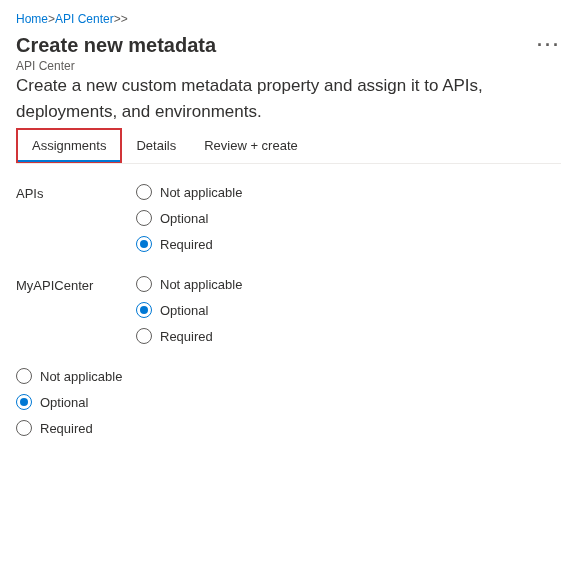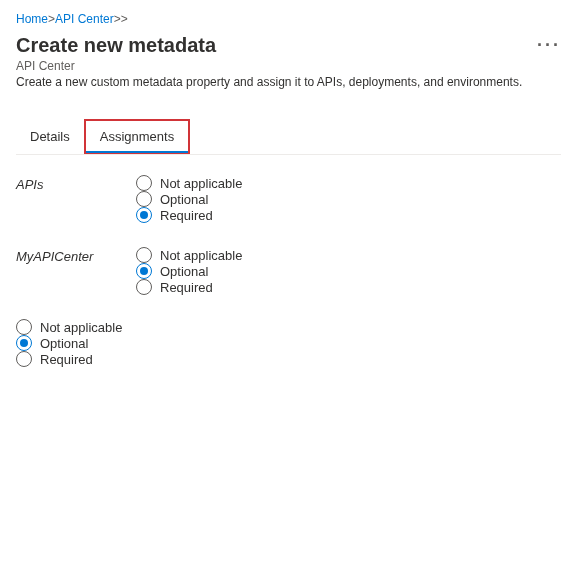--- a/index.html
+++ b/index.html
@@ -43,23 +43,23 @@
       color: #605e5c;
       cursor: pointer;
       letter-spacing: 2px;
       font-weight: 700;
     }
     .page-subtitle {
       font-size: 12px;
       color: #605e5c;
     }
     .description {
-      font-size: 12px;
-      color: #323130;
-      margin-bottom: 28px;
+      font-size: 17px;
+      color: #323130;
+      margin-bottom: 4px;
       line-height: 1.5;
     }
     .tabs {
       display: flex;
       align-items: center;
       border-bottom: 1px solid #edebe9;
       margin-bottom: 20px;
       gap: 0;
     }
     .tab {
@@ -91,25 +91,25 @@
     .form-section {
       display: flex;
       margin-bottom: 24px;
     }
     .section-label {
       width: 120px;
       min-width: 120px;
       font-size: 13px;
       color: #323130;
       padding-top: 2px;
-      font-style: italic;
     }
     .radio-group {
       display: flex;
       flex-direction: column;
+      gap: 10px;
     }
     .radio-item {
       display: flex;
       align-items: center;
       gap: 8px;
       cursor: pointer;
     }
     .radio-input {
       width: 16px;
       height: 16px;
@@ -150,22 +150,23 @@
 
 <div class="page-header">
   <h1 class="page-title">Create new metadata</h1>
   <span class="more-icon">···</span>
 </div>
 <div class="page-subtitle">API Center</div>
 
 <p class="description">Create a new custom metadata property and assign it to APIs, deployments, and environments.</p>
 
 <div class="tabs">
+  <button class="tab active tab-assignments">Assignments</button>
   <button class="tab">Details</button>
-  <button class="tab active tab-assignments">Assignments</button>
+  <button class="tab">Review + create</button>
 </div>
 
 <div class="form-section">
   <div class="section-label">APIs</div>
   <div class="radio-group">
     <label class="radio-item">
       <div class="radio-input"></div>
       <span class="radio-label">Not applicable</span>
     </label>
     <label class="radio-item">

